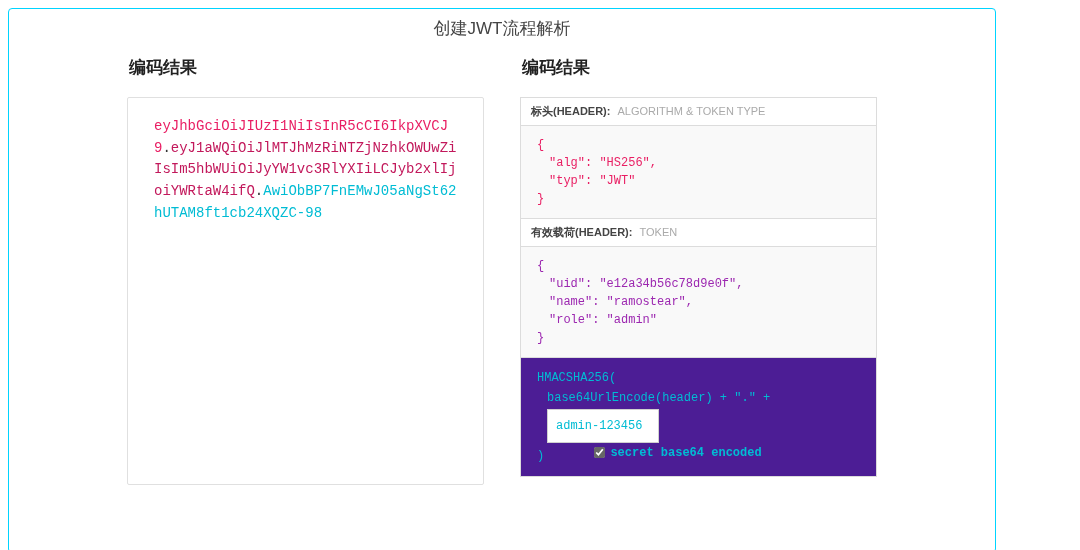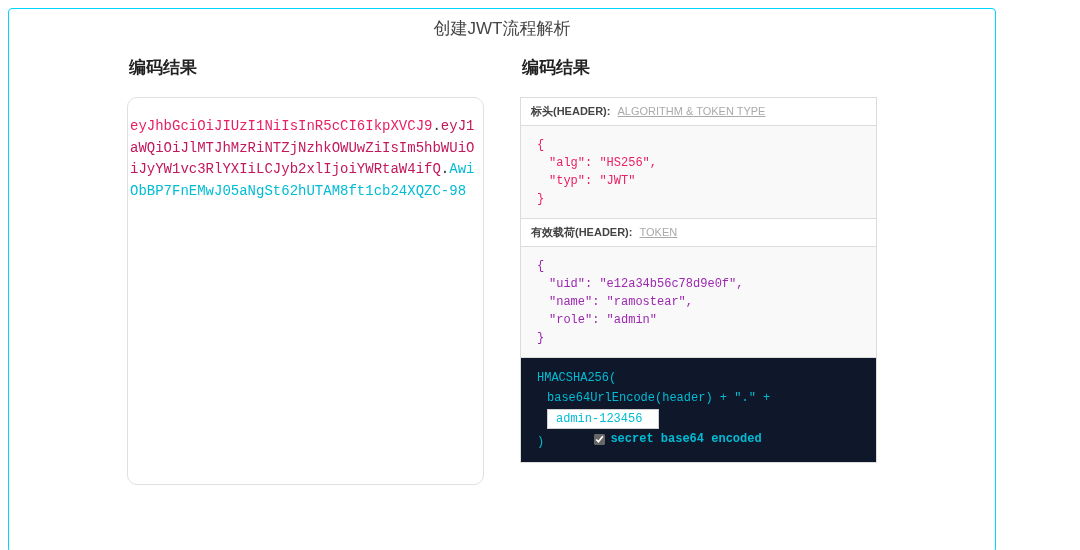--- a/index.html
+++ b/index.html
@@ -39,22 +39,22 @@
     }
     .section-title {
       font-size: 17px;
       color: #222;
       font-weight: 600;
       margin-bottom: 18px;
       padding-left: 2px;
     }
     .encoded-box {
       border: 1px solid #e0e0e0;
-      border-radius: 10px;
-      padding: 18px 2px;
+      border-radius: 2px;
+      padding: 18px 26px;
       font-family: "Courier New", Consolas, monospace;
       font-size: 14px;
       line-height: 1.55;
       word-break: break-all;
       height: 388px;
     }
     .encoded-header { color: #e91e63; }
     .encoded-payload { color: #c2185b; }
     .encoded-signature { color: #00bcd4; }
     .encoded-dot { color: #333; }
@@ -78,51 +78,50 @@
       border-bottom: 1px solid #dcdcdc;
     }
     .decode-sec-header .label-primary {
       font-weight: 600;
       color: #444;
       text-align: right;
     }
     .decode-sec-header .label-secondary {
       color: #aaa;
       margin-left: 4px;
-      text-decoration: underline;
     }
     .decode-sec-body {
       background: #f9f9f9;
       padding: 10px 16px;
       font-family: "Courier New", Consolas, monospace;
       font-size: 12px;
       line-height: 1.5;
     }
     .code-red { color: #e91e63; }
     .code-purple { color: #9c27b0; }
     .indent { padding-left: 12px; display: block; }
 
     .signature-body {
-      background: #0f172a;
+      background: #4c1d95;
       padding: 10px 16px;
       font-family: "Courier New", Consolas, monospace;
       font-size: 12px;
       line-height: 1.7;
       color: #00bcd4;
     }
     .sig-line { display: block; }
     .sig-indent1 { padding-left: 10px; }
     .secret-input {
       display: inline-block;
       border: 1px solid #d0d0d0;
       background: #fff;
       color: #00bcd4;
       font-family: "Courier New", Consolas, monospace;
       font-size: 12px;
-      padding: 2px 8px;
+      padding: 9px 8px;
       width: 112px;
       margin-left: 10px;
     }
     .checkbox-wrap {
       display: inline-flex;
       align-items: center;
       gap: 5px;
       margin-left: 3px;
       padding-left: 40px;
     }

